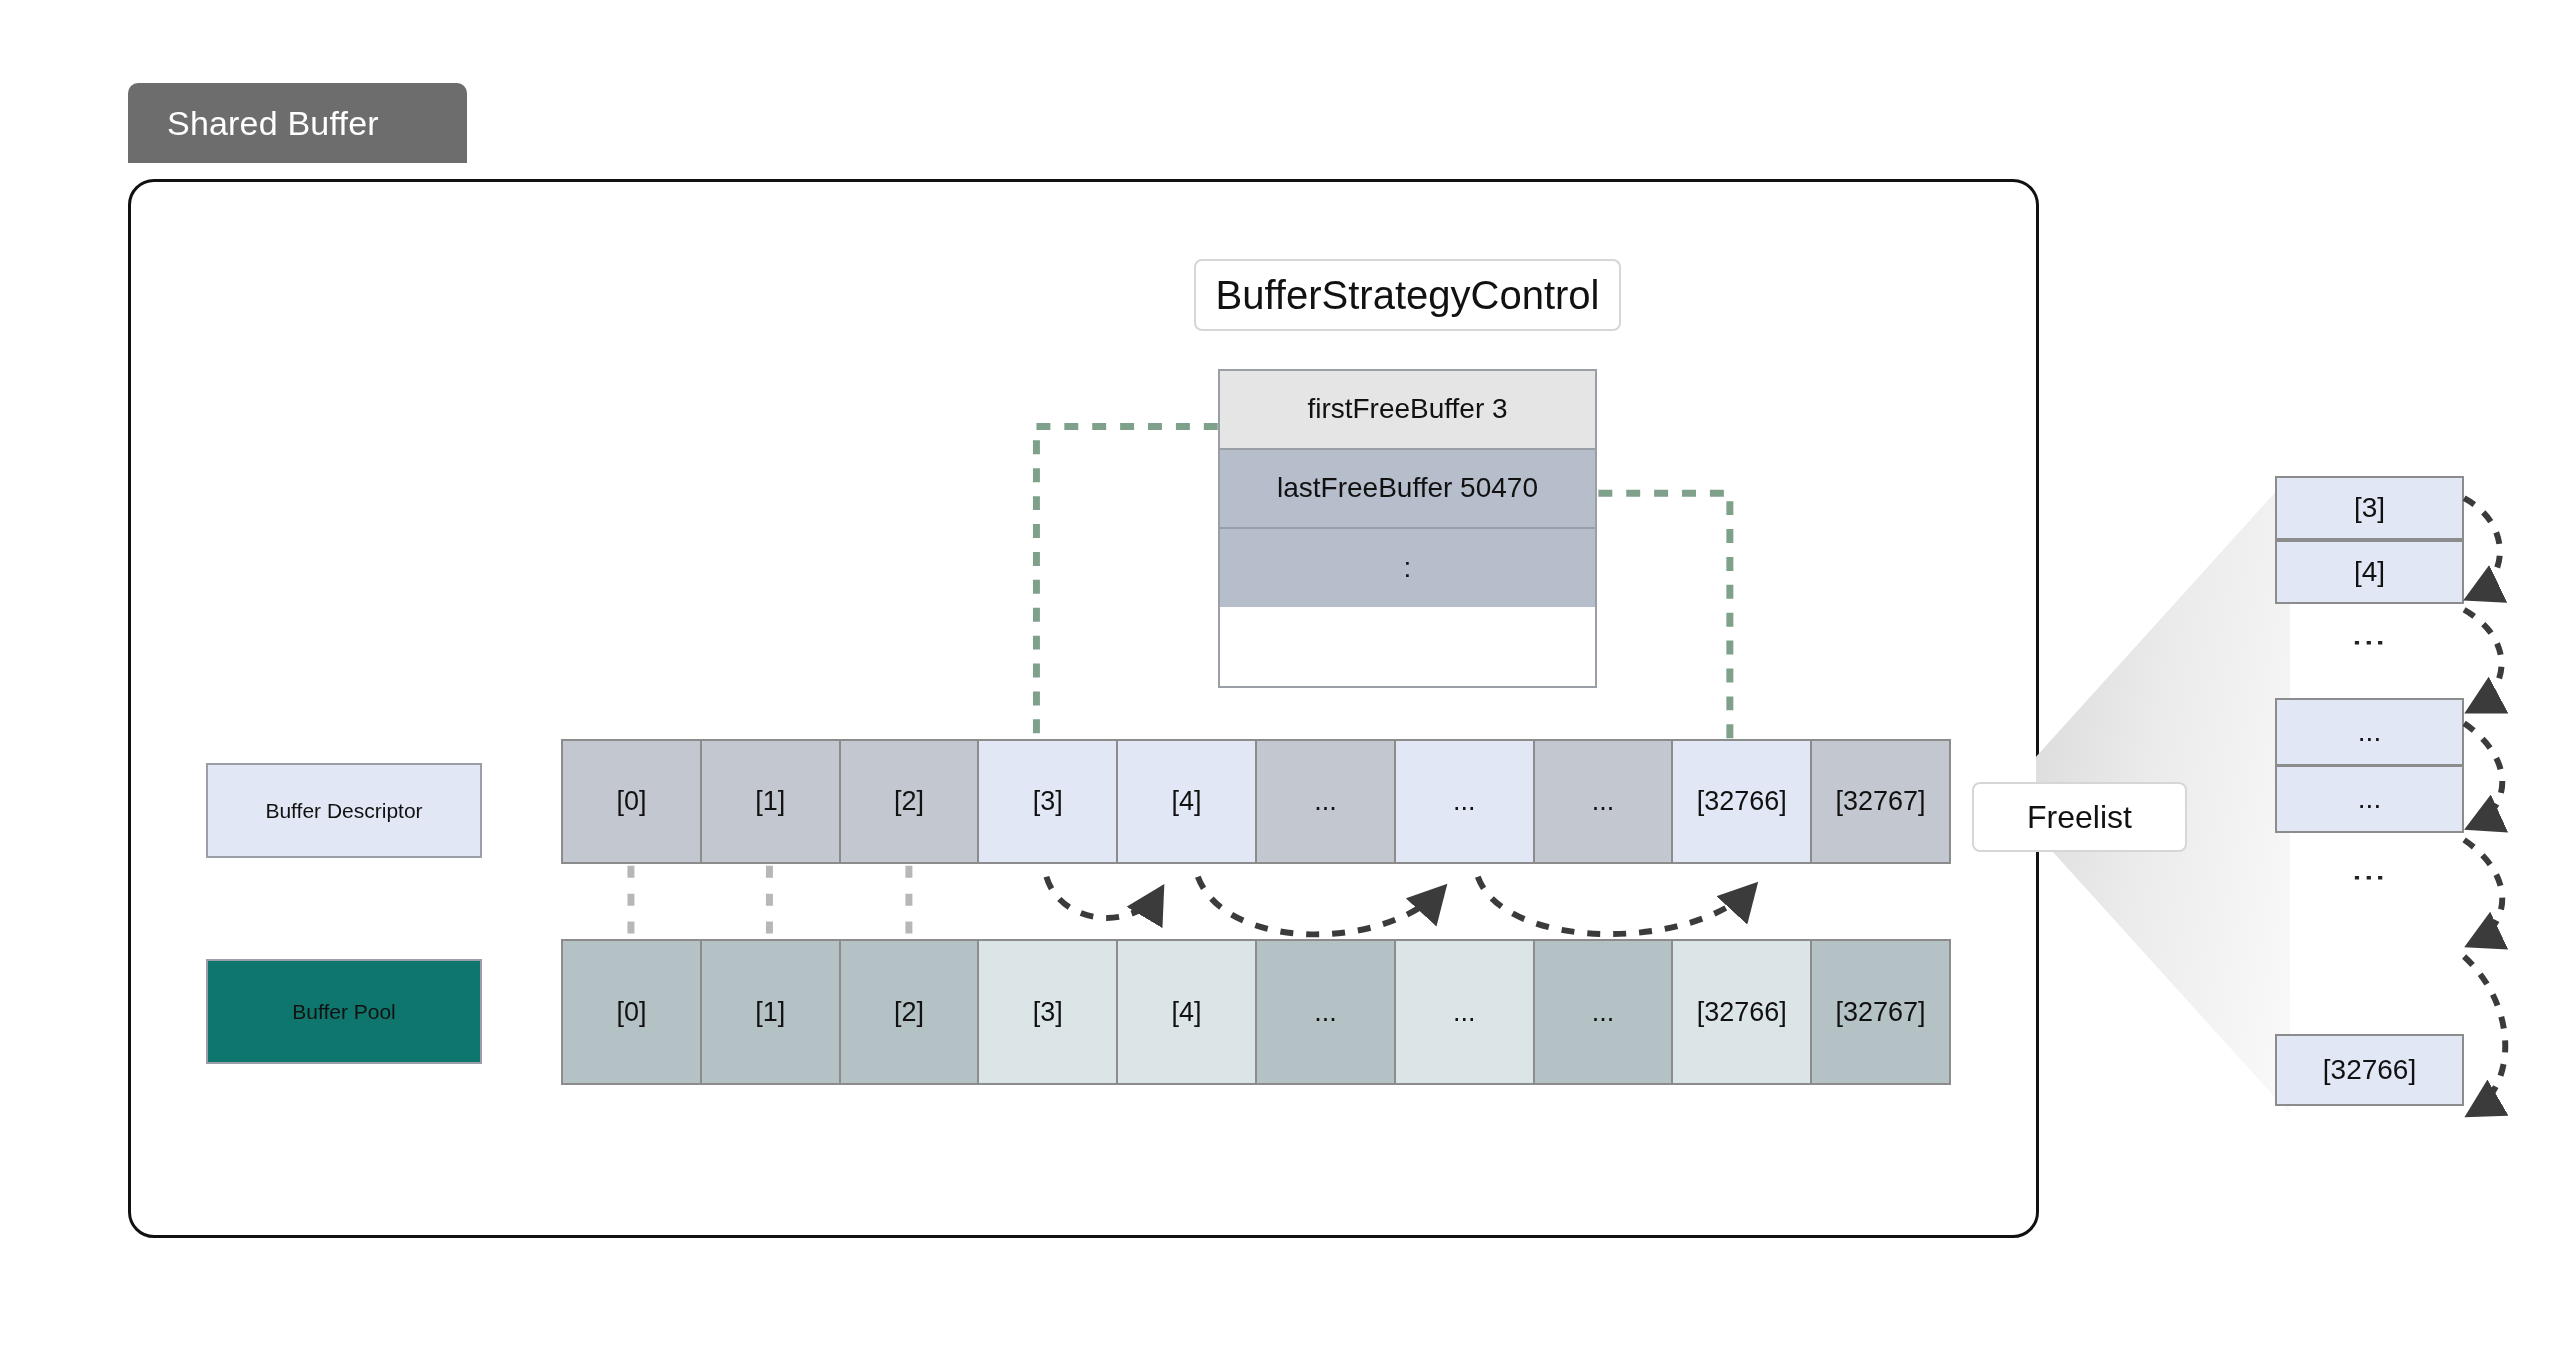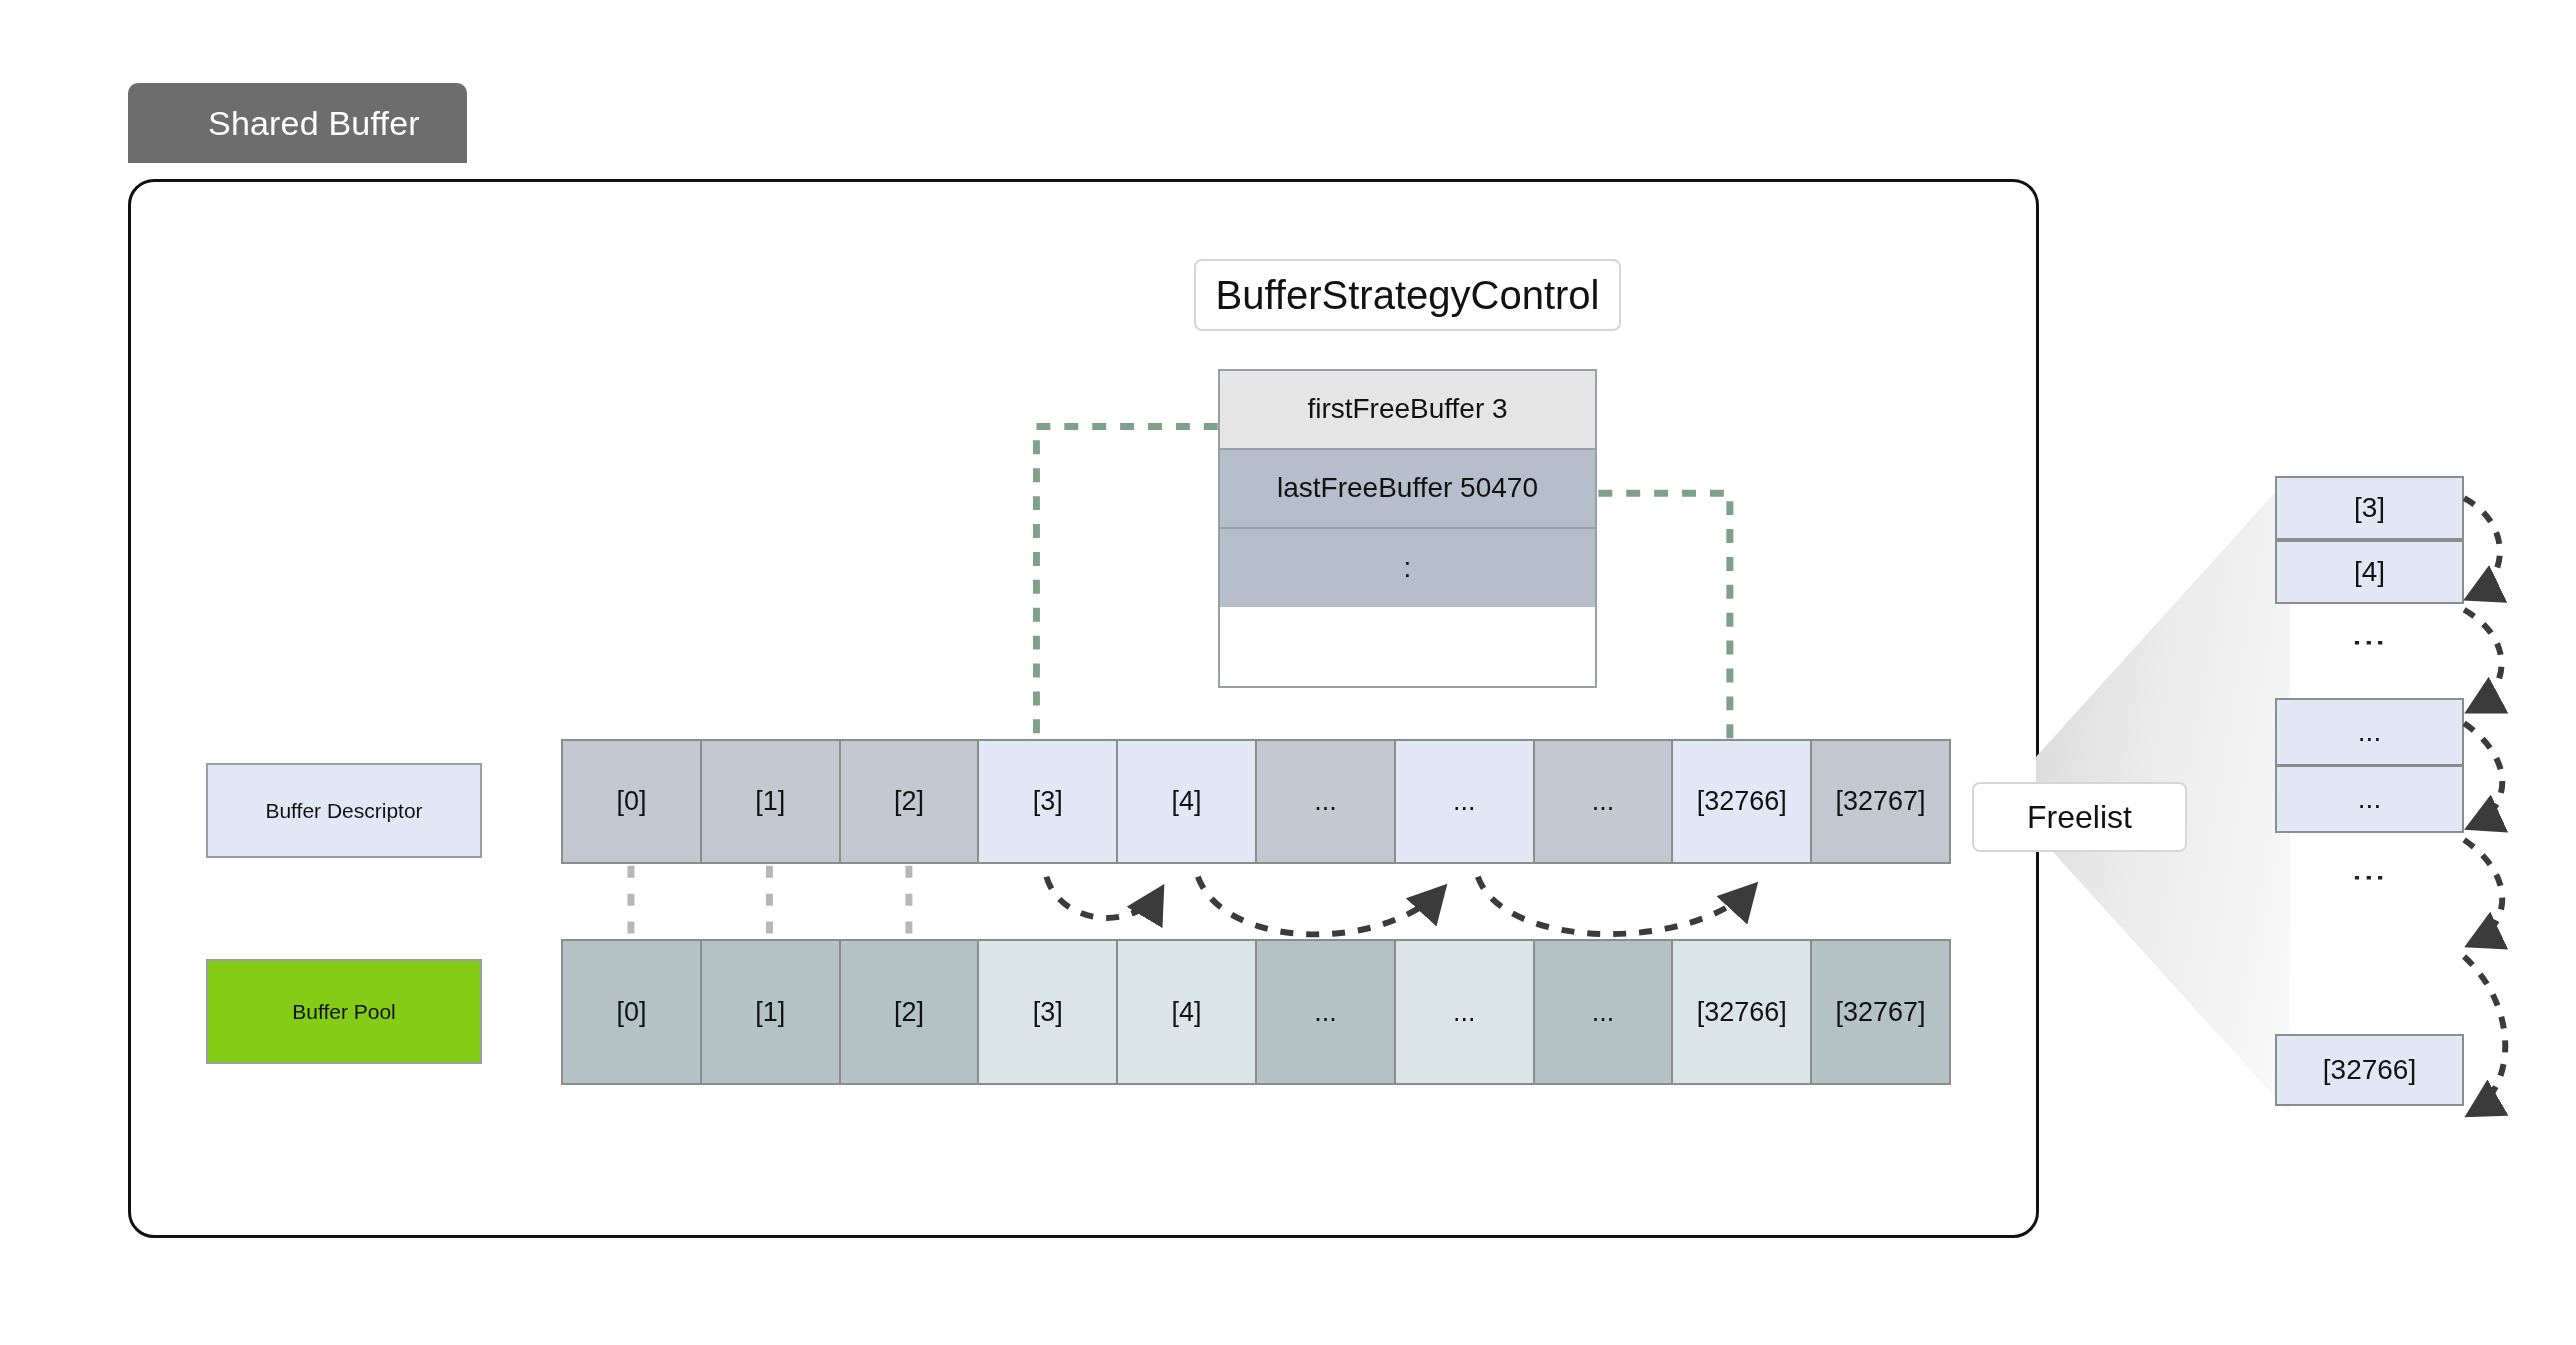--- a/index.html
+++ b/index.html
@@ -4,21 +4,21 @@
 <style>
   html,body{margin:0;padding:0;background:#ffffff;}
   body{width:2576px;height:1345px;position:relative;overflow:hidden;
        font-family:"Liberation Sans","DejaVu Sans",sans-serif;color:#111;}
   .stage{position:absolute;left:0;top:0;width:2576px;height:1345px;}
 
   
   .shared-tab{
     position:absolute;left:128px;top:83px;width:339px;height:80px;
     background:#6d6d6d;border-radius:10px 10px 0 0;
-    display:flex;align-items:center;padding-left:80px;box-sizing:border-box;
+    display:flex;align-items:center;padding-left:39px;box-sizing:border-box;
     color:#ffffff;font-size:34px;letter-spacing:0.2px;
   }
   .shared-box{
     position:absolute;left:128px;top:179px;width:1911px;height:1059px;
     border:3px solid #111;border-radius:26px;background:#fff;box-sizing:border-box;
   }
 
   
   .bsc-title{
     position:absolute;left:1194px;top:259px;width:427px;height:72px;
@@ -53,21 +53,21 @@
   .p-used{background:#b4c1c5;}
   .p-free{background:#dbe5e8;}
 
   
   .legend{
     position:absolute;left:206px;width:276px;
     border:2px solid #9a9ea6;box-sizing:border-box;
     display:flex;align-items:center;justify-content:center;font-size:21px;
   }
   #legend-desc{top:763px;height:95px;background:#e1e7f5;}
-  #legend-pool{top:959px;height:105px;background:#84cc16;}
+  #legend-pool{top:959px;height:105px;background:#0f766e;}
 
   
   .freelist-chip{
     position:absolute;left:1972px;top:782px;width:215px;height:70px;
     border:2px solid #d6d6d6;border-radius:8px;background:#fff;
     display:flex;align-items:center;justify-content:center;font-size:32px;
     box-sizing:border-box;z-index:6;
   }
   .fl-cone{
     position:absolute;left:2036px;top:476px;width:254px;height:638px;

